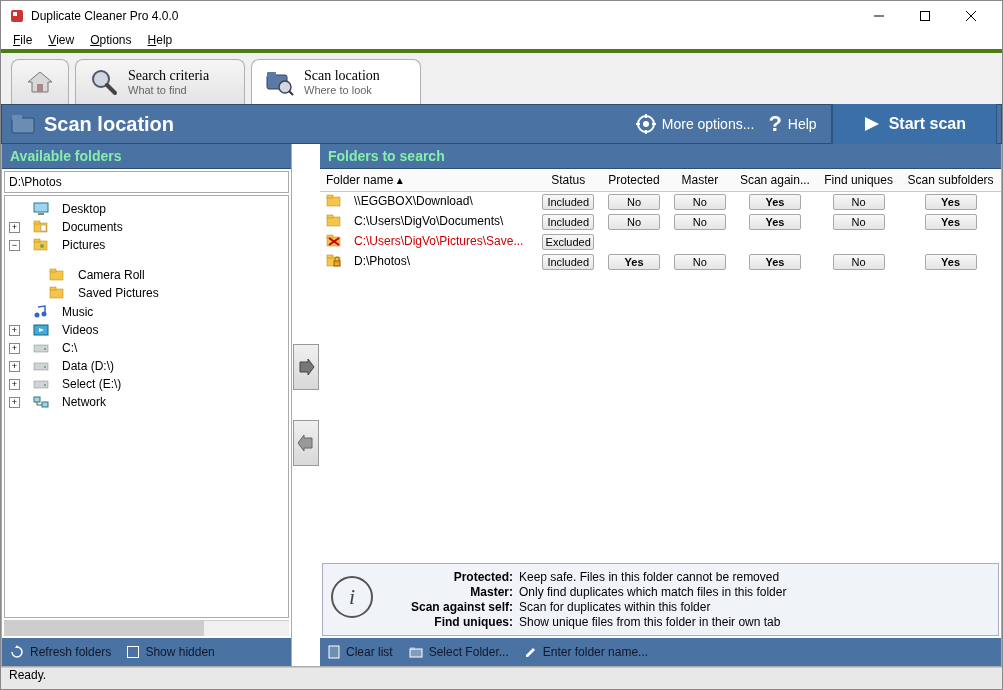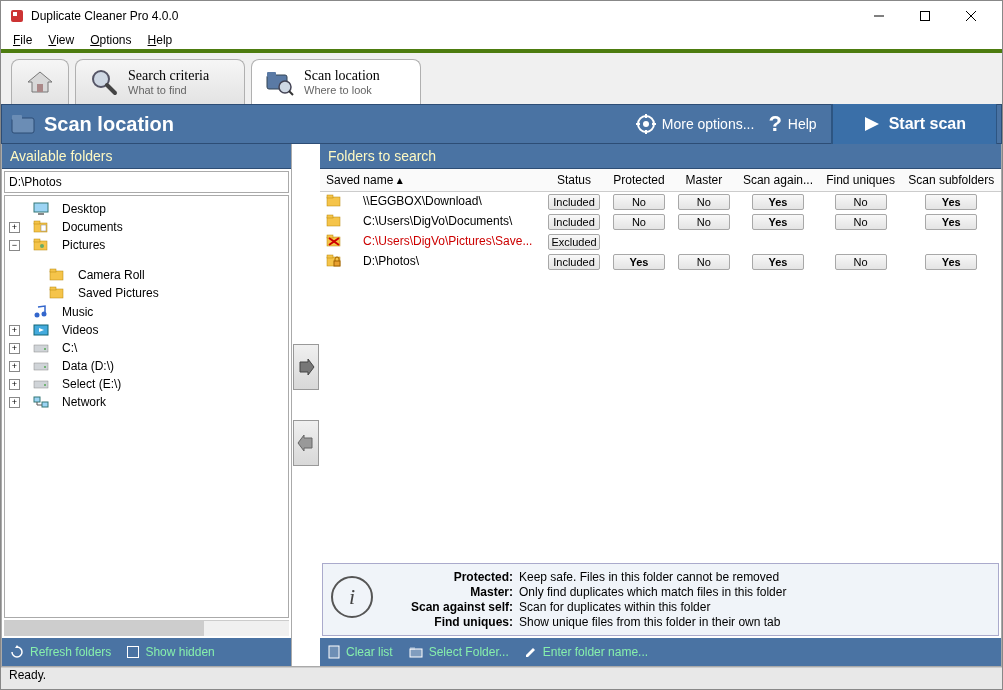--- a/index.html
+++ b/index.html
@@ -33,21 +33,21 @@
 .header-bar .hdr-actions { margin-left: auto; display: flex; align-items: center; gap: 14px; padding-right: 4px; }
 .header-bar .hdr-link { display: flex; align-items: center; gap: 6px; font-size: 14px; }
 .header-bar .scan-btn { background: #3a6fa8; border-left: 2px solid #2d5582; border-right: 1px solid #2d5582; height: 40px; padding: 0 30px; display:flex; align-items:center; gap:8px; font-size: 16px; font-weight: bold; }
 
 
 .main { display: flex; flex:1; overflow: hidden; border: 1px solid #aaa; border-top: none; }
 .leftpanel { width: 290px; display:flex; flex-direction:column; border-right: 1px solid #aaa; }
 .midpanel { width: 28px; display:flex; flex-direction:column; align-items:center; justify-content:center; gap: 30px; background:#fff; }
 .rightpanel { flex:1; display:flex; flex-direction:column; }
 
-.panel-header { background:#4a73a3; color:#fef9c3; font-weight:normal; font-size:14px; padding:4px 8px; border-bottom:1px solid #2d4d75; }
+.panel-header { background:#4a73a3; color:#86efac; font-weight:bold; font-size:14px; padding:4px 8px; border-bottom:1px solid #2d4d75; }
 
 .path-input { background:#fff; border:1px solid #aaa; margin:2px; padding:3px 4px; font-size:12px; }
 
 .tree { flex:1; overflow:auto; background:#fff; border:1px solid #aaa; margin:0 2px 2px 2px; padding:4px; font-size:12px; }
 .tree ul { list-style:none; padding-left: 16px; }
 .tree > ul { padding-left: 0; }
 .tree li { padding: 1px 0; display:flex; align-items:center; gap:13px; white-space:nowrap; }
 .tree li ul { width: 100%; }
 .tree .exp { width:11px; height:11px; border:1px solid #888; display:inline-flex; align-items:center; justify-content:center; font-size:9px; line-height:1; background:#fff; cursor:pointer; flex-shrink:0; }
 .tree .exp.none { border:none; }
@@ -56,33 +56,33 @@
 .tree-scroll .thumb { position:absolute; left:0; width:70%; height:100%; background:#cdcdcd; }
 
 .arrow-btn { width: 26px; height: 46px; background: linear-gradient(#f0f0f0,#d8d8d8); border:1px solid #999; display:flex; align-items:center; justify-content:center; }
 
 
 .table-wrap { flex:1; overflow:auto; background:#fff; }
 table.folders { width:100%; border-collapse:collapse; font-size:12px; }
 table.folders th { text-align:center; font-weight:normal; padding:4px 6px; border-bottom:1px solid #ccc; background:#fafafa; }
 table.folders th.name { text-align:left; }
 table.folders td { padding:2px 6px; text-align:center; }
-table.folders td.name { text-align:left; display:flex; align-items:flex-start; gap:21px; }
+table.folders td.name { text-align:left; display:flex; align-items:flex-start; gap:12px; }
 .cell-btn { background:linear-gradient(#f8f8f8,#e4e4e4); border:1px solid #a8a8a8; border-radius:2px; padding:1px 0; min-width:52px; display:inline-block; font-size:11px; }
 .cell-btn.bold { font-weight:bold; }
 .excluded-row td.name { color:#c00; }
 
 
 .info-box { background:#f0f4f9; border:1px solid #aac; margin:2px; display:flex; gap:10px; padding:6px 8px; font-size:12px; }
 .info-box .info-icon { width:42px; height:42px; border:2px solid #555; border-radius:50%; display:flex; align-items:center; justify-content:center; font-style:italic; font-size:22px; font-family:Georgia,serif; color:#444; margin-top:6px; flex-shrink:0; }
 .info-box .info-grid { display:grid; grid-template-columns: 130px 1fr; column-gap:6px; row-gap:1px; }
 .info-box .info-label { text-align:right; font-weight:bold; }
 
 
-.footer-bar { background:#4a73a3; color:#86efac; display:flex; align-items:center; height:28px; padding:0 8px; gap:16px; font-size:12px; }
+.footer-bar { background:#4a73a3; color:#0f172a; display:flex; align-items:center; height:28px; padding:0 8px; gap:16px; font-size:12px; }
 .footer-bar .fbtn { display:flex; align-items:center; gap:6px; }
 .footer-bar .chk { width:12px; height:12px; border:1px solid #fff; display:inline-block; }
 
 .statusbar { background:#e8e8e8; height:22px; display:flex; align-items:flex-start; padding:0 8px; font-size:12px; border-top:1px solid #ccc; }
 
 
 svg { display:block; }
 .folder-ico { fill:#f5c44a; stroke:#b8860b; stroke-width:0.5; }
 .drive-ico { fill:#d0d4d8; stroke:#888; stroke-width:0.5; }
 </style>
@@ -359,21 +359,21 @@
         </svg>
     </div>
   </div>
 
   <div class="rightpanel">
     <div class="panel-header">Folders to search</div>
     <div class="table-wrap">
       <table class="folders">
         <thead>
           <tr>
-            <th class="name"><span>Saved name</span> <span>▴</span></th>
+            <th class="name"><span>Folder name</span> <span>▴</span></th>
             <th>Status</th>
             <th>Protected</th>
             <th>Master</th>
             <th>Scan again...</th>
             <th>Find uniques</th>
             <th>Scan subfolders</th>
           </tr>
         </thead>
         <tbody id="folder-rows">
             <tr>

